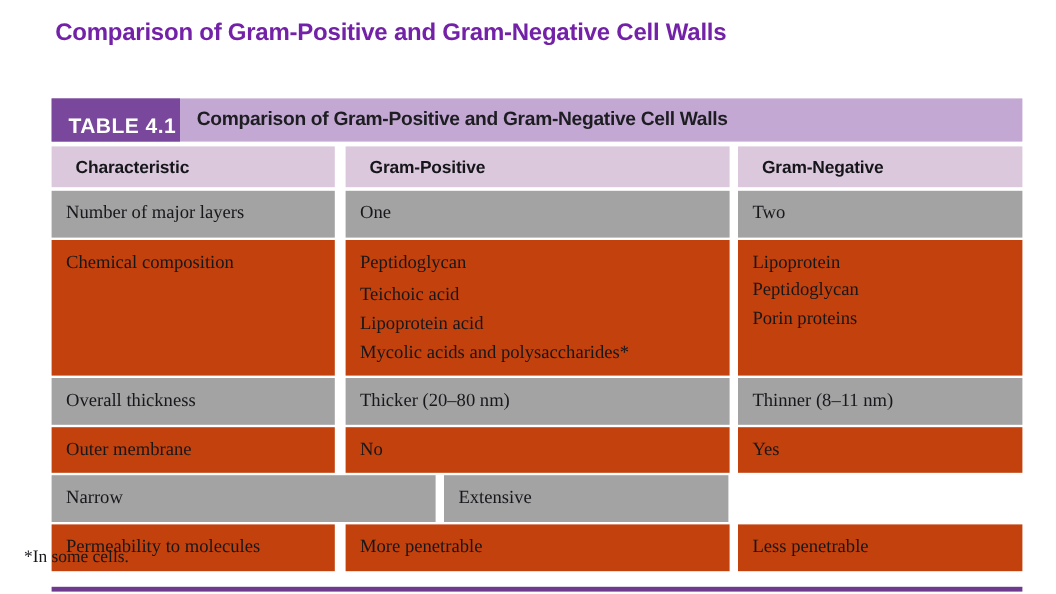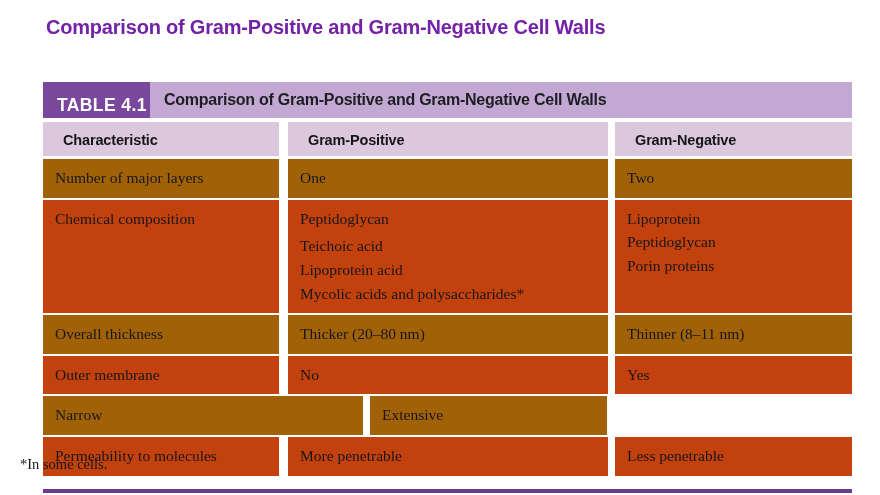--- a/index.html
+++ b/index.html
@@ -99,21 +99,21 @@
     padding-top: 8px;
     padding-bottom: 8px;
     height: 34px;
     padding-left: 20px;
   }
 
   #body-rows { margin-top: 3px; }
   .t-row.body-row { margin-bottom: 2px; }
   .t-row.body-row:last-child { margin-bottom: 13px; align-items: center; }
 
-  .t-row.shade-light .t-cell { background: #a16207; }
+  .t-row.shade-light .t-cell { background: #a3a3a3; }
   .t-row.shade-dark  .t-cell { background: #c2410c; }
 
   .cell-line { display: block; white-space: nowrap; }
   .cell-line + .cell-line { margin-top: 1px; }
   .gap-after { margin-bottom: 5px; }
 
   
   #bottom-rule {
     width: 100%;
     height: 4px;

